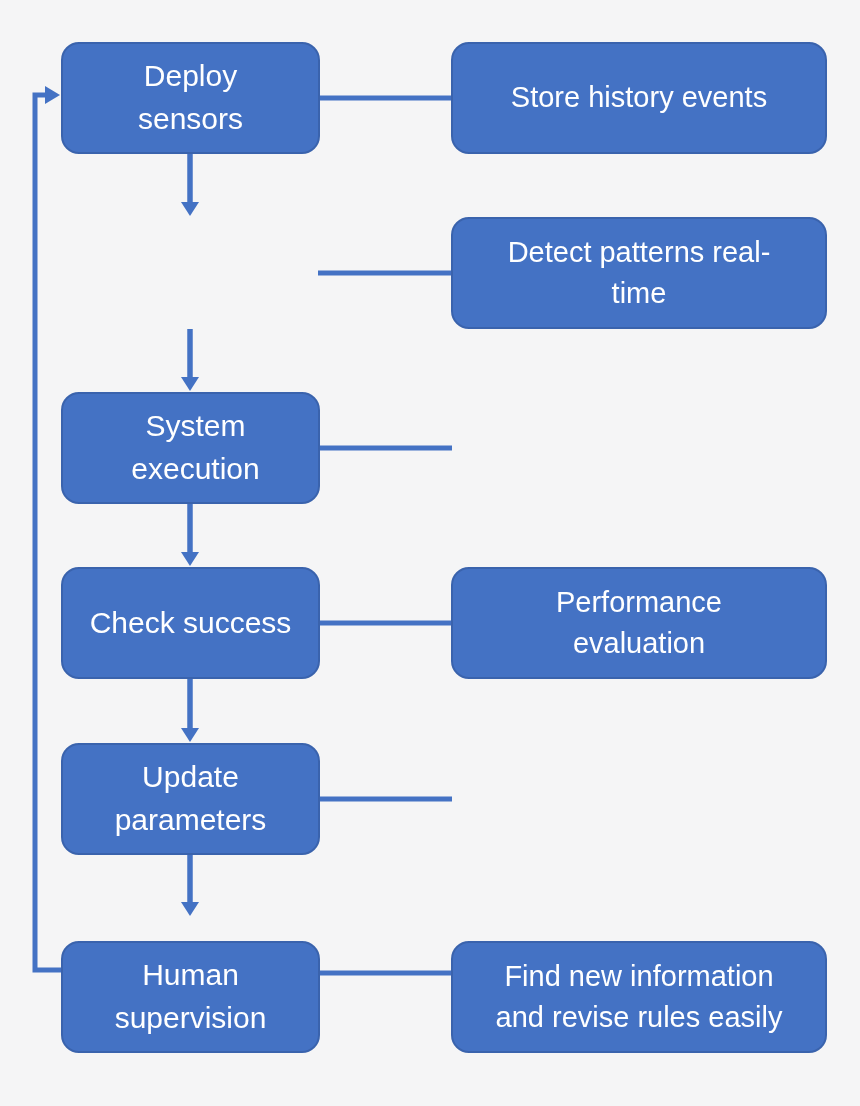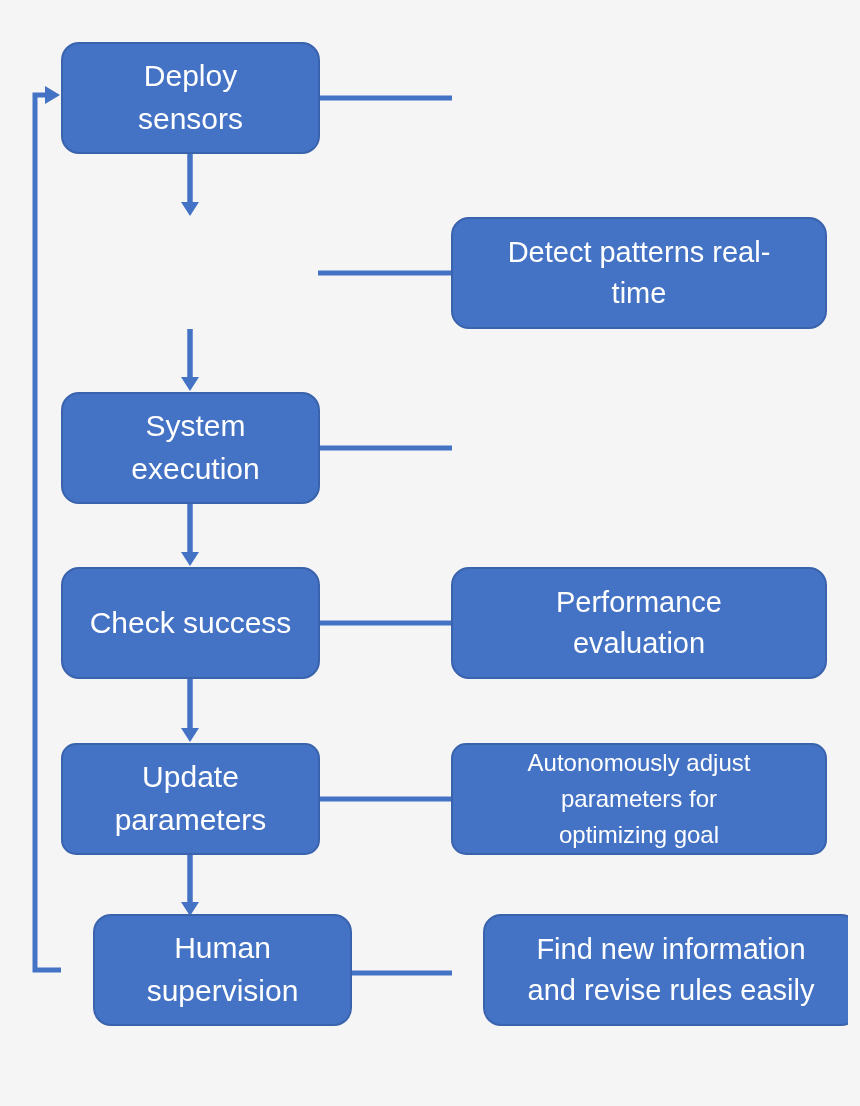--- a/index.html
+++ b/index.html
@@ -47,22 +47,22 @@
     white-space: pre-line;
     z-index: 1;
     line-height: 1.42;
   }
   .col-left  { left: 61px;  width: 259px; font-size: 30px; }
   .col-right { left: 451px; width: 376px; font-size: 29px; }
   .row1 { top: 42px; }
   .row2 { top: 217px; }
   .row3 { top: 392px; padding-left: 10px; }
   .row4 { top: 567px; }
-  .row5 { top: 743px; border-radius: 15px; }
-  .row6 { top: 914px; margin-left: 32px; }
+  .row5 { top: 743px; }
+  .row6 { top: 941px; }
   .small-text { font-size: 24px; line-height: 1.5; }
 </style>
 </head>
 <body>
 
 <div class="canvas">
 
   <svg class="connectors" viewBox="0 0 860 1106" xmlns="http://www.w3.org/2000/svg">
 
     <g>
@@ -102,23 +102,21 @@
   <div class="box col-left row1">Deploy
 sensors</div>
   <div class="box col-left row3">System
 execution</div>
   <div class="box col-left row4">Check success</div>
   <div class="box col-left row5">Update
 parameters</div>
   <div class="box col-left row6">Human
 supervision</div>
 
+  <div class="box col-right row1">Store history events</div>
   <div class="box col-right row2">Detect patterns real-
 time</div>
   <div class="box col-right row4">Performance
 evaluation</div>
-  <div class="box col-right row5 small-text">Autonomously adjust
-parameters for
-optimizing goal</div>
   <div class="box col-right row6">Find new information
 and revise rules easily</div>
 
 </div>
 
 </body></html>

